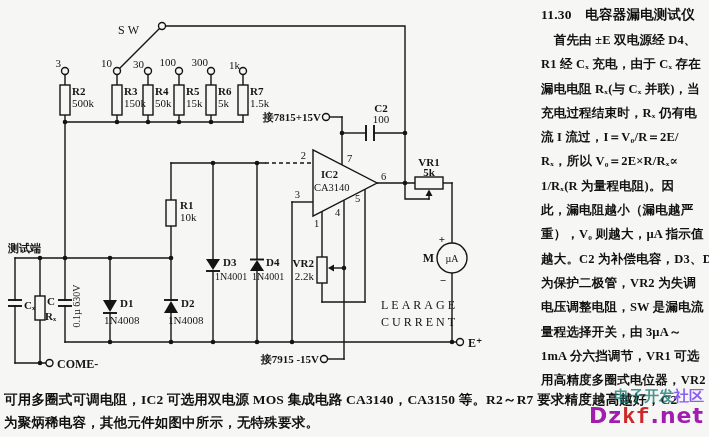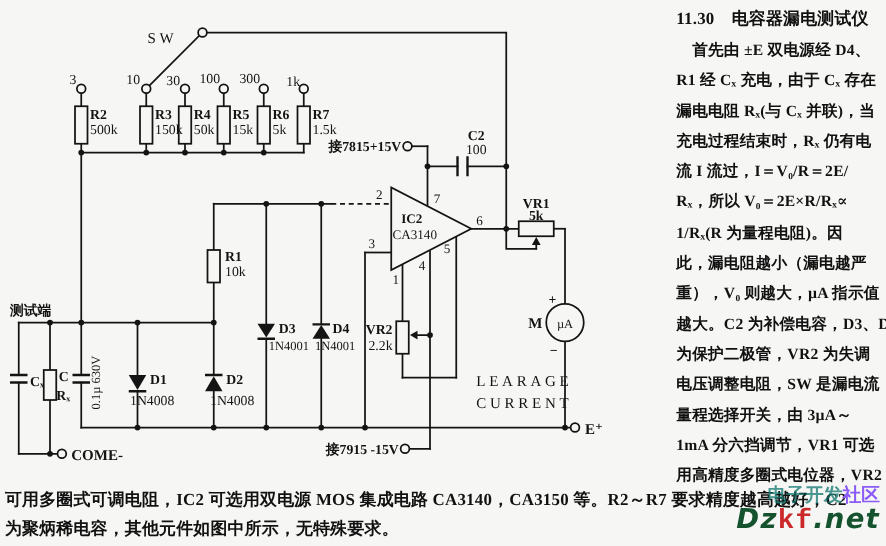--- a/index.html
+++ b/index.html
@@ -19,21 +19,21 @@
   .article{position:absolute;left:541px;top:6px;width:170px;z-index:2;}
   .article .title{font-size:13.5px;font-weight:bold;white-space:nowrap;letter-spacing:.2px;}
   .article .lines{margin-top:4px;}
   .article .tl{font-size:12.5px;font-weight:bold;line-height:24.3px;white-space:nowrap;letter-spacing:.2px;}
   .footer{position:absolute;left:4px;top:388px;width:709px;z-index:2;}
   .footer div{font-size:13.5px;font-weight:bold;white-space:nowrap;line-height:23px;letter-spacing:.2px;}
   .wm{position:absolute;right:5px;top:389px;text-align:right;z-index:3;}
   .wm .wm1{font-size:15px;font-weight:bold;line-height:15px;font-family:"DejaVu Sans",sans-serif;}
   .wm .wm1 .g{color:#0f766e;opacity:.75;} .wm .wm1 .r{color:#8b5cf6;}
   .wm .wm2{font-size:22px;font-weight:bold;letter-spacing:1px;line-height:24px;font-family:"DejaVu Sans",sans-serif;}
-  .wm .wm2 .g{color:#14532d;font-style:italic;} .wm .wm2 .r{color:#cc2a2a;font-family:Liberation Mono, monospace;}
+  .wm .wm2 .g{color:#a21caf;} .wm .wm2 .r{color:#cc2a2a;font-family:Liberation Mono, monospace;}
 </style>
 </head>
 <body>
 
 <div class="stage">
 
 <svg width="560" height="390" viewBox="0 0 560 390">
 
   <g>
     <polyline class="w" points="162,26 405,26 405,183"></polyline>

